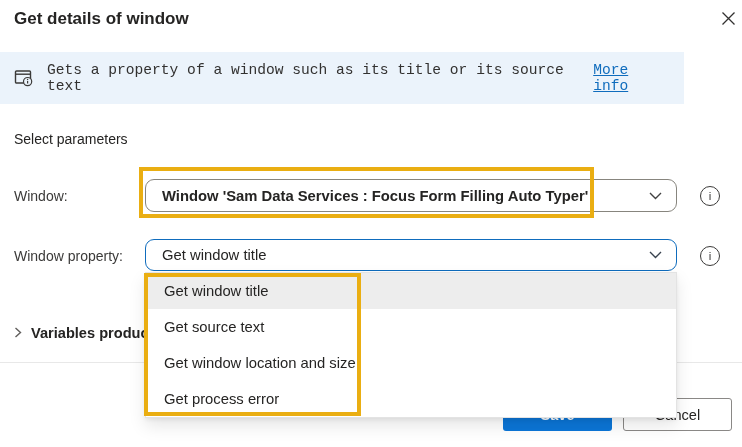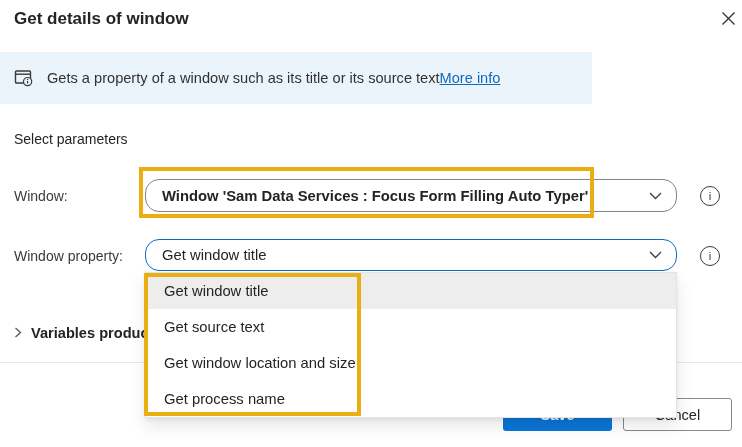--- a/index.html
+++ b/index.html
@@ -8,35 +8,35 @@
     position:relative; width:742px; height:447px; background:#ffffff;
     font-family:"Liberation Sans", sans-serif; color:#252423; overflow:hidden;
   }
   .abs { position:absolute; }
 
   
   .dialog-title { left:14px; top:9px; font-size:17px; font-weight:700; color:#252423; }
   .close-btn { left:714px; top:7px; width:28px; height:27px; display:flex; align-items:center; justify-content:center; cursor:pointer; }
 
   
-  .infobar { left:0; top:52px; width:592px; height:52px; background:#ebf3fb;
-    display:flex; align-items:center; padding:0 14px; }
+  .infobar { left:0; top:52px; width:684px; height:52px; background:#ebf3fb;
+    display:flex; align-items:center; padding:0 14px;font-family:Liberation Mono, monospace; }
   .infobar-icon { flex:0 0 auto; margin-right:13px; display:flex; }
   .infobar-text { font-size:14.6px; color:#323130; }
   .infobar-link { color:#0f6cbd; text-decoration:underline; cursor:pointer; }
 
   
   .section-heading { left:14px; top:131px; font-size:14px; font-weight:400; color:#252423; }
 
   
   .field-label { font-size:14px; color:#3b3a39; }
   .label-window { left:14px; top:188px; }
   .label-window-property { left:14px; top:248px; }
 
-  .combobox { left:145px; width:532px; background:#fff; border-radius:14px;
+  .combobox { left:145px; width:532px; background:#fff; border-radius:9px;
     display:flex; align-items:center; padding:0 40px 0 16px; cursor:pointer; }
   .combobox .value { font-size:14.8px; white-space:nowrap; overflow:hidden; color:#252423; }
   .combo-window { top:179px; height:33px; border:1px solid #87857e; }
   .combo-window .value { font-weight:700; }
   .combo-property { top:239px; height:32px; border:1.5px solid #0f6cbd; }
   .combo-chevron { position:absolute; right:14px; top:50%; transform:translateY(-50%); display:flex; }
 
   .info-circle { width:20px; height:20px; border:1.5px solid #3b3a39; border-radius:50%;
     display:flex; align-items:center; justify-content:center; font-size:11.5px; color:#3b3a39; cursor:pointer; }
   .info-1 { left:700px; top:186px; }
@@ -134,19 +134,19 @@
   </div>
 
   <div class="abs footer-divider"></div>
   <div class="abs btn btn-save">Save</div>
   <div class="abs btn btn-cancel">Cancel</div>
 
   <div class="abs dropdown-panel">
     <div class="dropdown-item selected">Get window title</div>
     <div class="dropdown-item">Get source text</div>
     <div class="dropdown-item">Get window location and size</div>
-    <div class="dropdown-item">Get process name</div>
+    <div class="dropdown-item">Get process error</div>
   </div>
 
   <div class="abs annotation annotation-1"></div>
   <div class="abs annotation annotation-2"></div>
 
 </div>
 
 </body></html>

